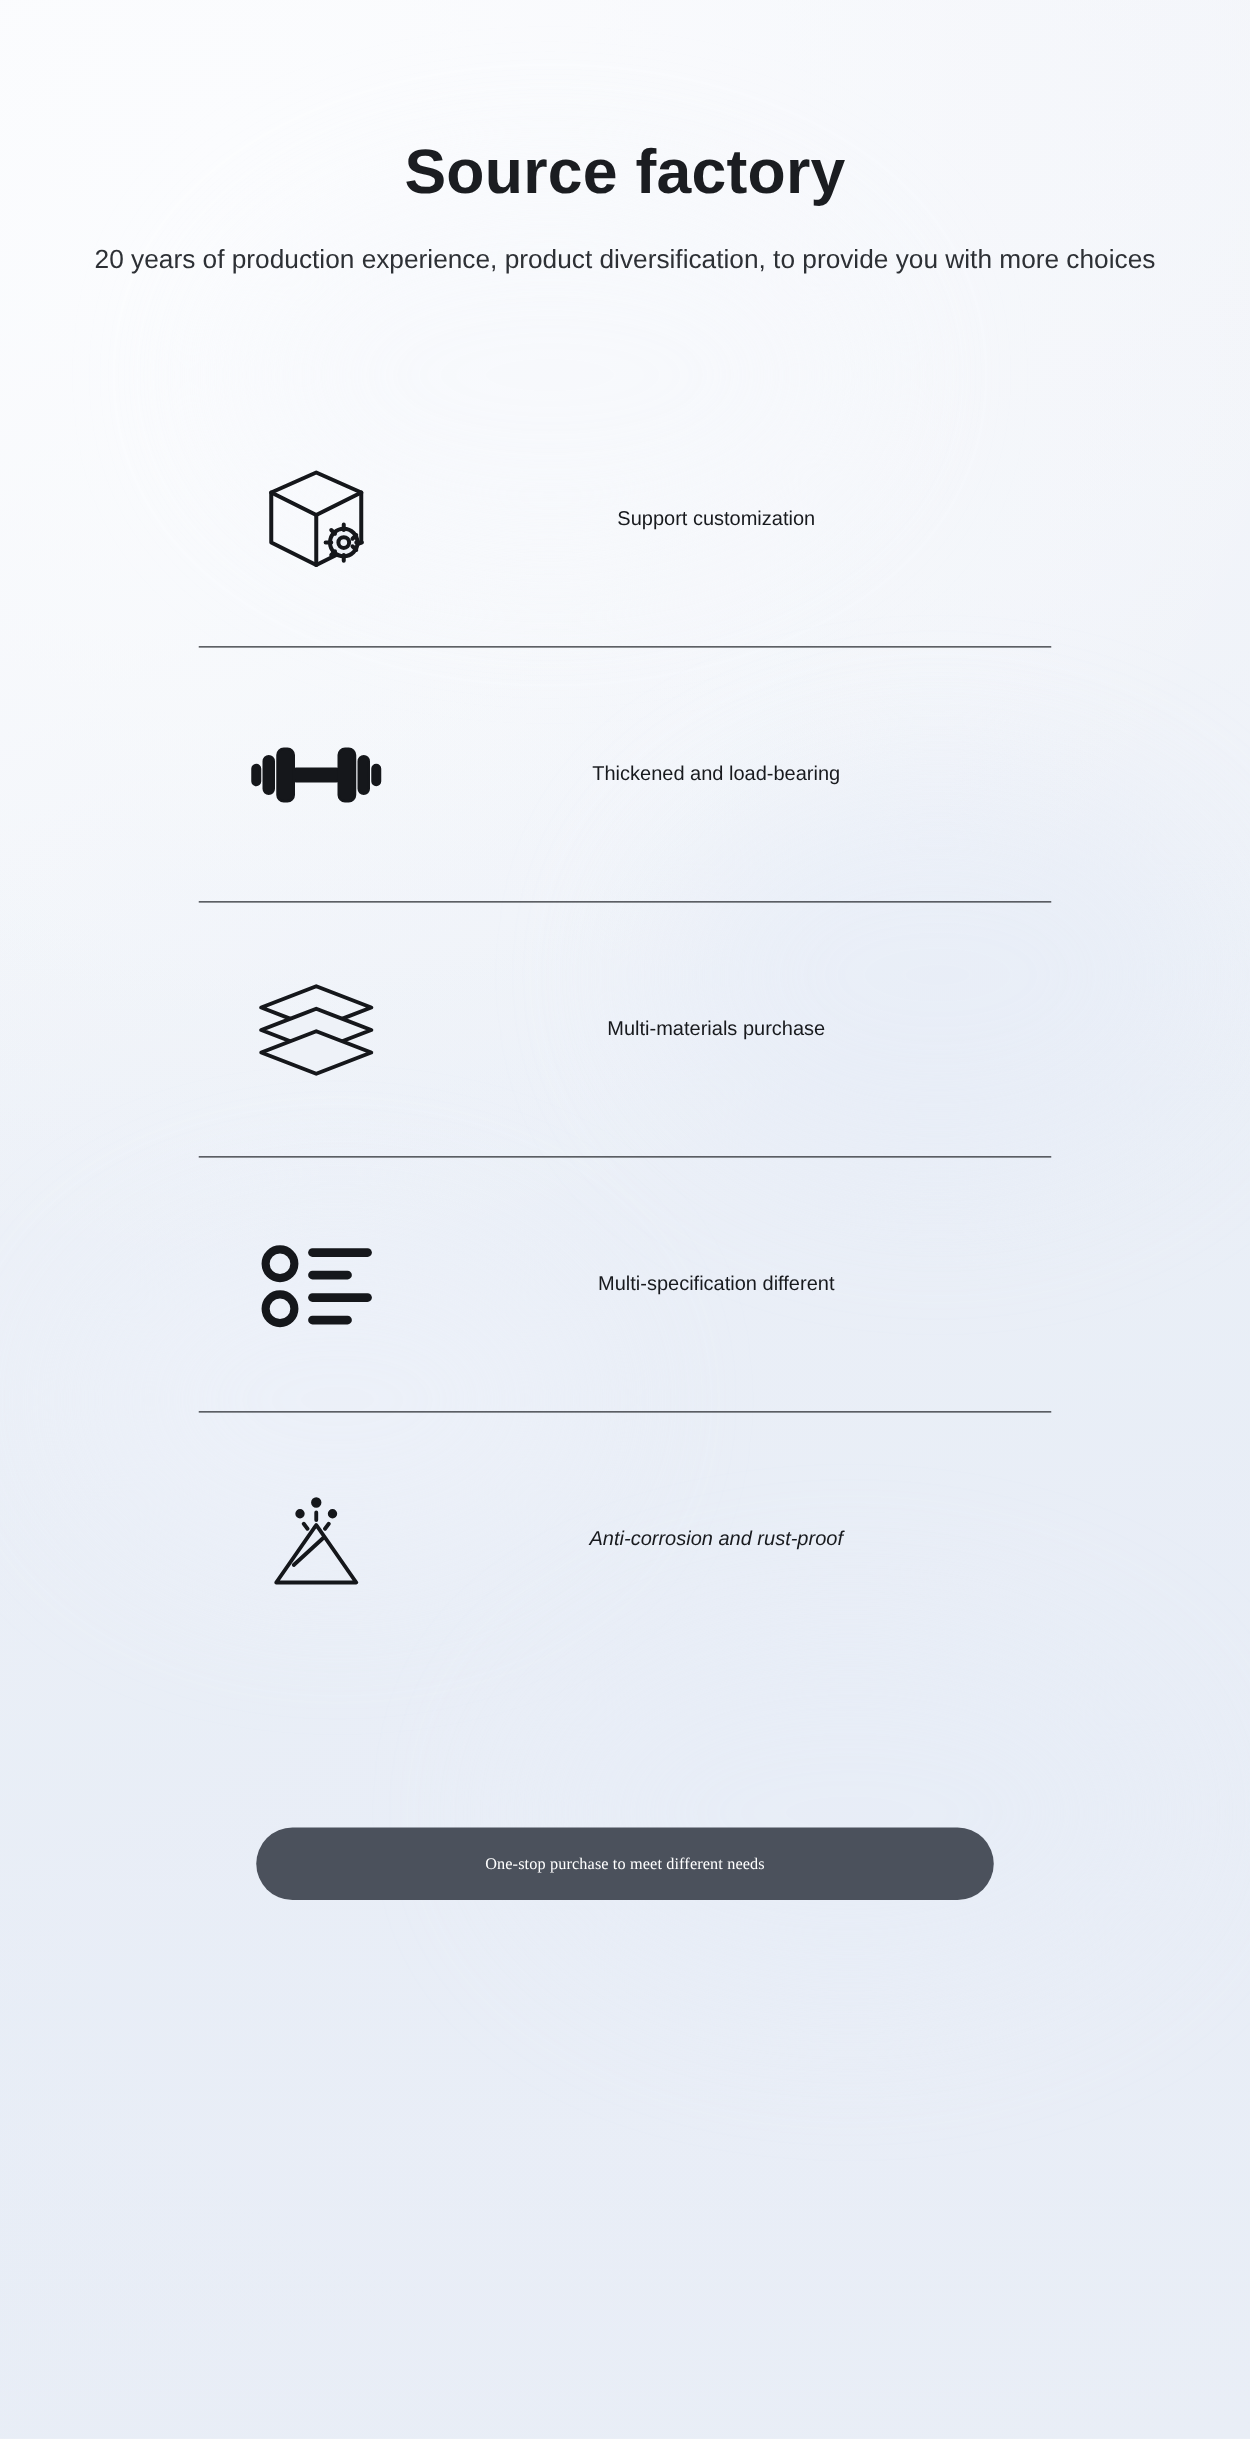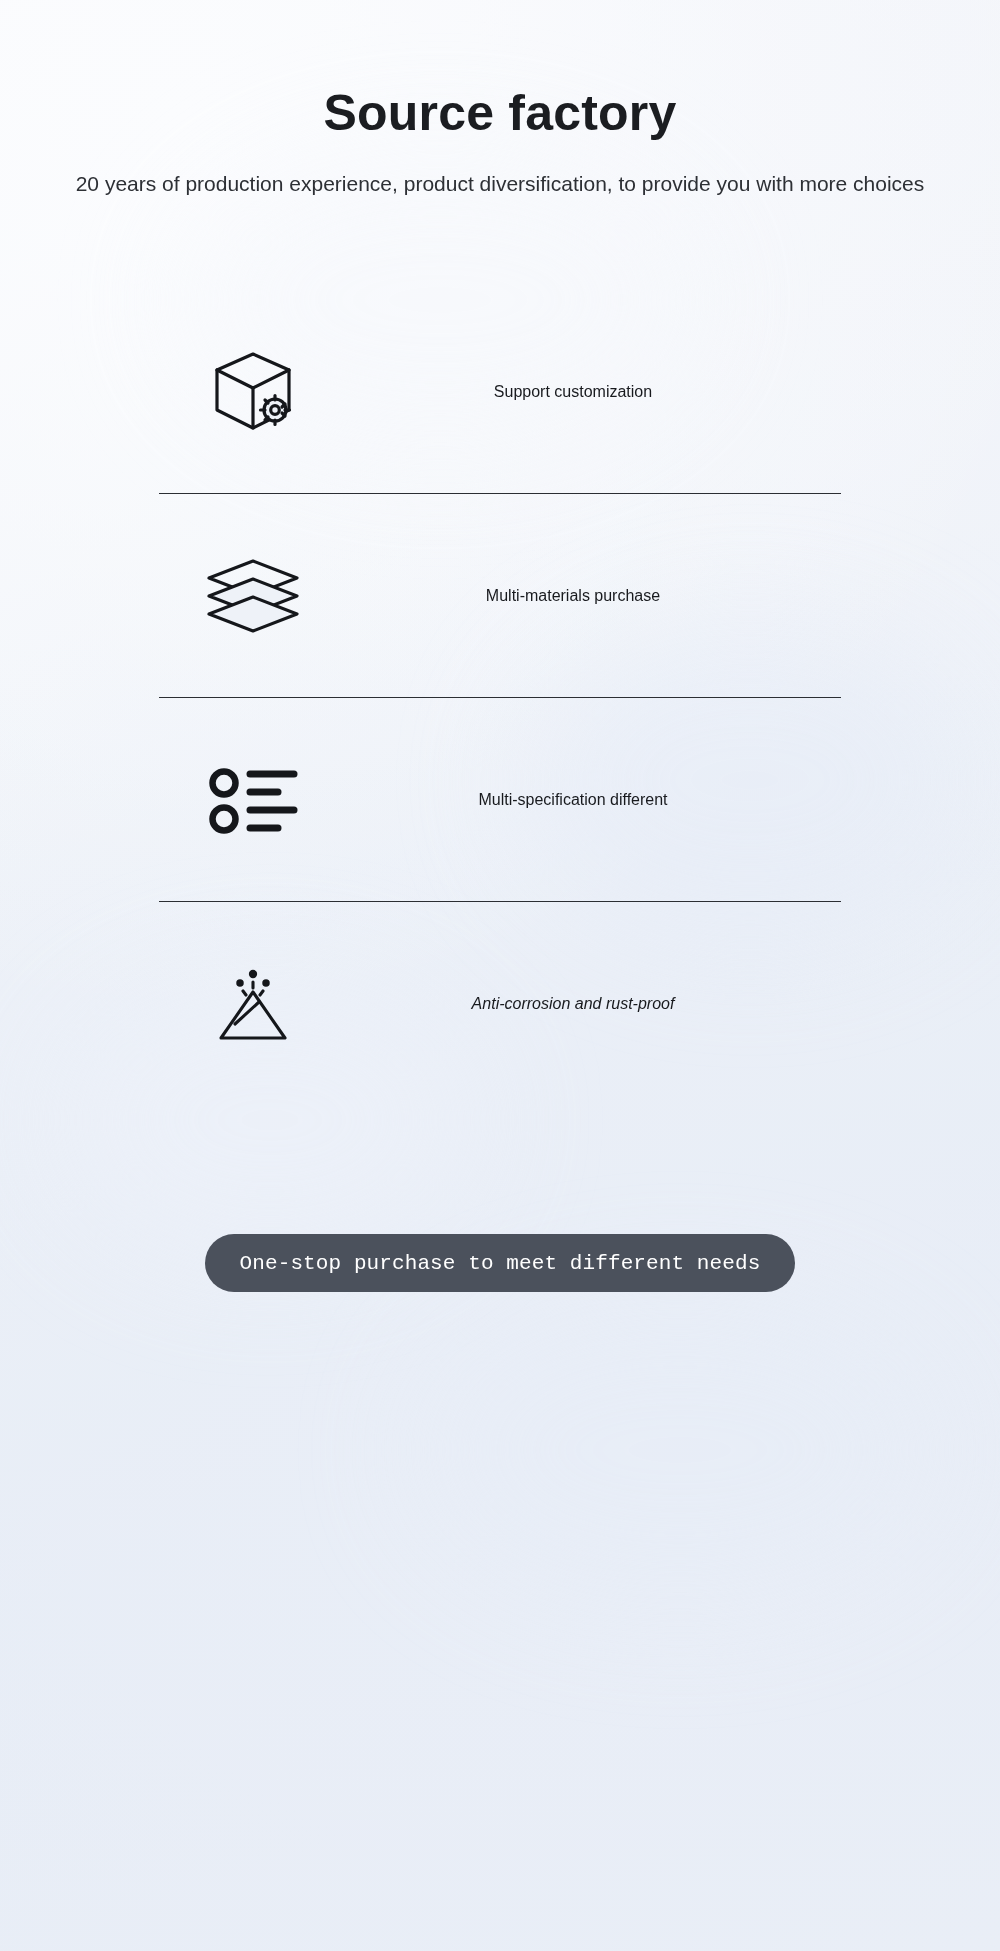--- a/index.html
+++ b/index.html
@@ -32,21 +32,21 @@
     opacity: .55;
     pointer-events: none;
   }
   .blob.b1 { width: 520px; height: 300px; left: 180px; top: 150px; background: #f6f8fc; }
   .blob.b2 { width: 460px; height: 320px; left: 520px; top: 620px; background: #e6ecf7; }
   .blob.b3 { width: 420px; height: 280px; left: 60px; top: 980px; background: #eef2fa; }
   .blob.b4 { width: 520px; height: 300px; left: 420px; top: 1300px; background: #e7edf7; }
 
   .header {
     position: relative;
-    padding-top: 88px;
+    padding-top: 112px;
     text-align: center;
   }
   .title {
     font-size: 50px;
     line-height: 1;
     font-weight: 700;
     color: #1b1d21;
     letter-spacing: .2px;
     margin: 0;
   }
@@ -99,26 +99,26 @@
     margin-top: 128px;
     display: flex;
     justify-content: center;
   }
   .cta {
     width: 590px;
     height: 58px;
     border-radius: 29px;
     background: #4b515c;
     color: #ffffff;
-    font-size: 21px;
+    font-size: 13px;
     display: flex;
     align-items: center;
     justify-content: center;
     border: none;
-    font-family: Liberation Mono, monospace;
+    font-family: Liberation Serif, serif;
     letter-spacing: .1px;
     cursor: pointer;
   }
 </style>
 </head>
 <body>
 
 <div class="page">
   <div class="blob b1"></div>
   <div class="blob b2"></div>
@@ -139,20 +139,34 @@
           <path d="M12 26 48 44 84 26"></path>
           <path d="M48 44 48 84"></path>
           <circle cx="70" cy="66" r="11" fill="#eef2f8"></circle>
           <circle cx="70" cy="66" r="4.3"></circle>
           <path d="M70 51.5 70 56 M70 76 70 80.5 M55.5 66 60 66 M80 66 84.5 66 M60 56 63 59 M77 69 80 72 M80 60 77 63 M63 73 60 76"></path>
         </svg>
       </div>
       <div class="f-label">Support customization</div>
     </div>
 
+    <div class="feature">
+      <div class="icon-wrap">
+        <svg width="110" height="60" viewBox="0 0 110 60" fill="#15171b" stroke="#15171b" stroke-width="2" stroke-linejoin="round" stroke-linecap="round">
+          <rect x="4" y="22" width="6" height="16" rx="3"></rect>
+          <rect x="13" y="15" width="8" height="30" rx="4"></rect>
+          <rect x="24" y="9" width="13" height="42" rx="5"></rect>
+          <rect x="37" y="25" width="36" height="10" rx="2"></rect>
+          <rect x="73" y="9" width="13" height="42" rx="5"></rect>
+          <rect x="89" y="15" width="8" height="30" rx="4"></rect>
+          <rect x="100" y="22" width="6" height="16" rx="3"></rect>
+        </svg>
+      </div>
+      <div class="f-label">Thickened and load-bearing</div>
+    </div>
 
     <div class="feature">
       <div class="icon-wrap">
         <svg width="100" height="86" viewBox="0 0 100 86" fill="none" stroke="#15171b" stroke-width="3.2" stroke-linejoin="round" stroke-linecap="round">
           <path d="M50 8 94 25 50 42 6 25 Z"></path>
           <path d="M50 26 94 43 50 60 6 43 Z" fill="#eef2f8"></path>
           <path d="M50 44 94 61 50 78 6 61 Z" fill="#eef2f8"></path>
         </svg>
       </div>
       <div class="f-label">Multi-materials purchase</div>

